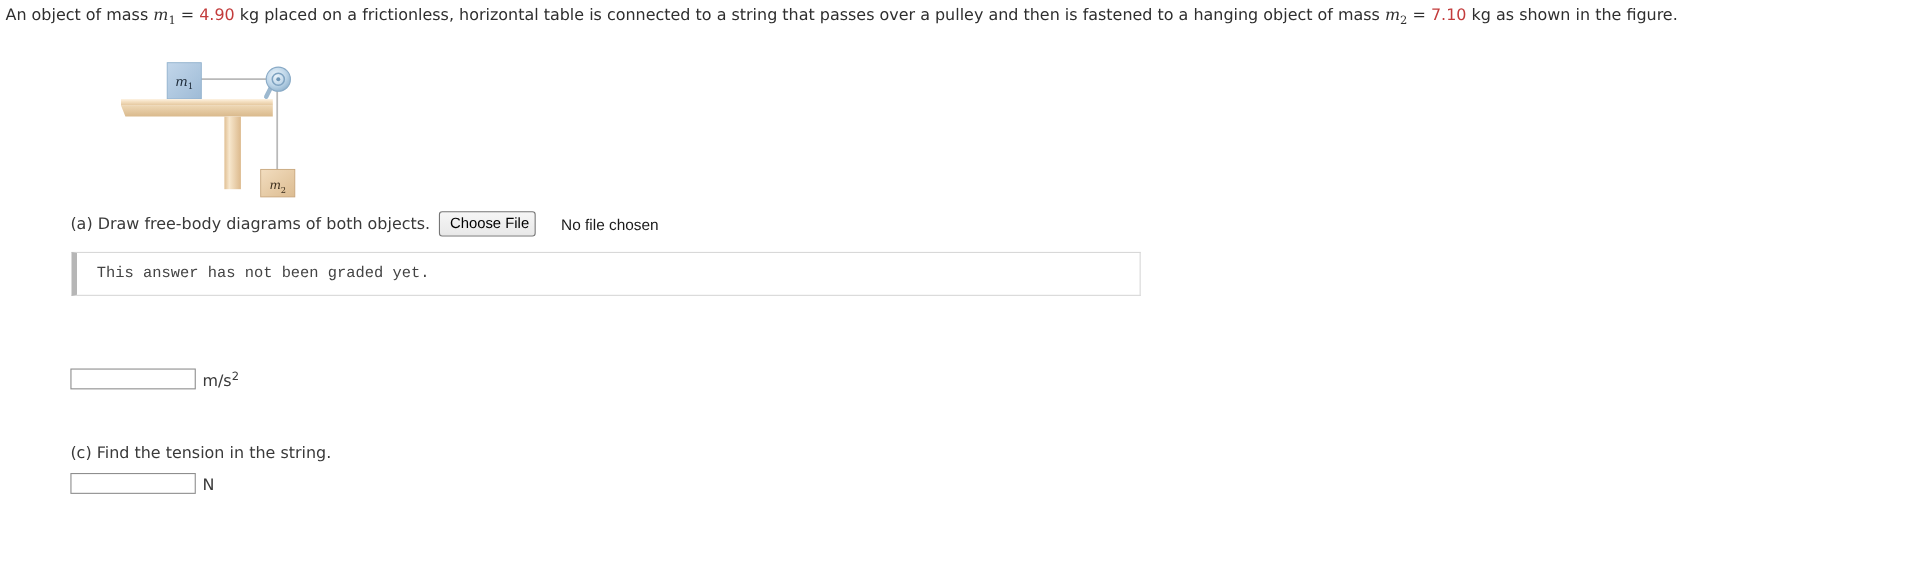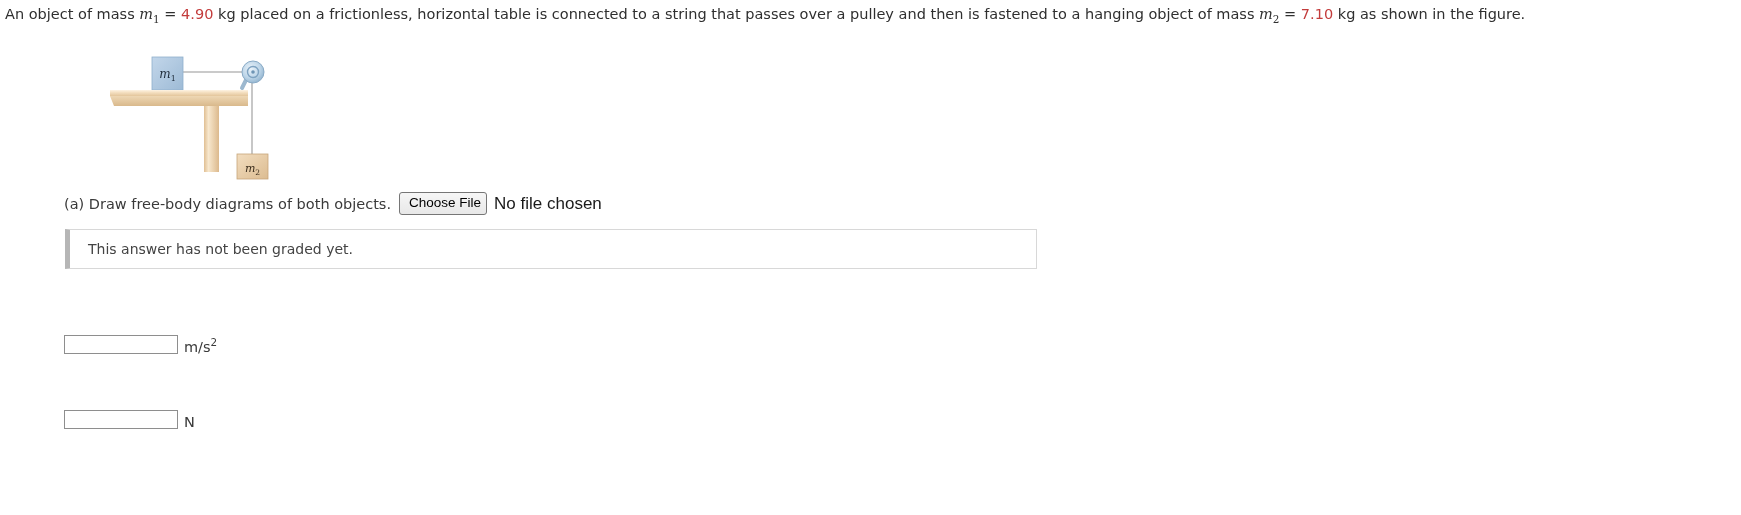--- a/index.html
+++ b/index.html
@@ -75,22 +75,22 @@
     background: linear-gradient(#f6f6f6, #e8e8e8);
     border: 1px solid #767676;
     border-radius: 3px;
     padding: 2px 5px 3px 9px;
     font-size: 13.5px;
     color: #000;
     line-height: 16px;
     cursor: default;
   }
   .no-file-text {
-    margin-left: 7px;
-    font-size: 17px;
+    margin-left: 23px;
+    font-size: 14px;
     color: #1a1a1a;
   }
 
   
   .graded-box {
     position: absolute;
     left: 65px;
     top: 229px;
     width: 972px;
     height: 40px;
@@ -98,20 +98,21 @@
     border-left: 5px solid #b6b6b6;
     background: #ffffff;
     box-sizing: border-box;
     display: flex;
     align-items: center;
   }
   .graded-text {
     padding-left: 18px;
     font-size: 14px;
     color: #444;
+    font-family: Liberation Mono, monospace;
   }
 
   
   .part-block { position: absolute; left: 64px; }
   .part-b { top: 327px; }
   .part-c { top: 402px; }
 
   .part-prompt {
     font-size: 14.5px;
     line-height: 20px;
@@ -222,17 +223,18 @@
 </div>
 
 <div class="part-block part-b">
   <div class="answer-row">
     <input class="answer-input" type="text" value="" style="">
     <span class="unit"><span>m/s</span><sup>2</sup></span>
   </div>
 </div>
 
 <div class="part-block part-c">
+  <div class="part-prompt">(c) Find the tension in the string.</div>
   <div class="answer-row">
     <input class="answer-input" type="text" value="" style="">
     <span class="unit"><span>N</span><sup></sup></span>
   </div>
 </div>
 
 </body></html>

